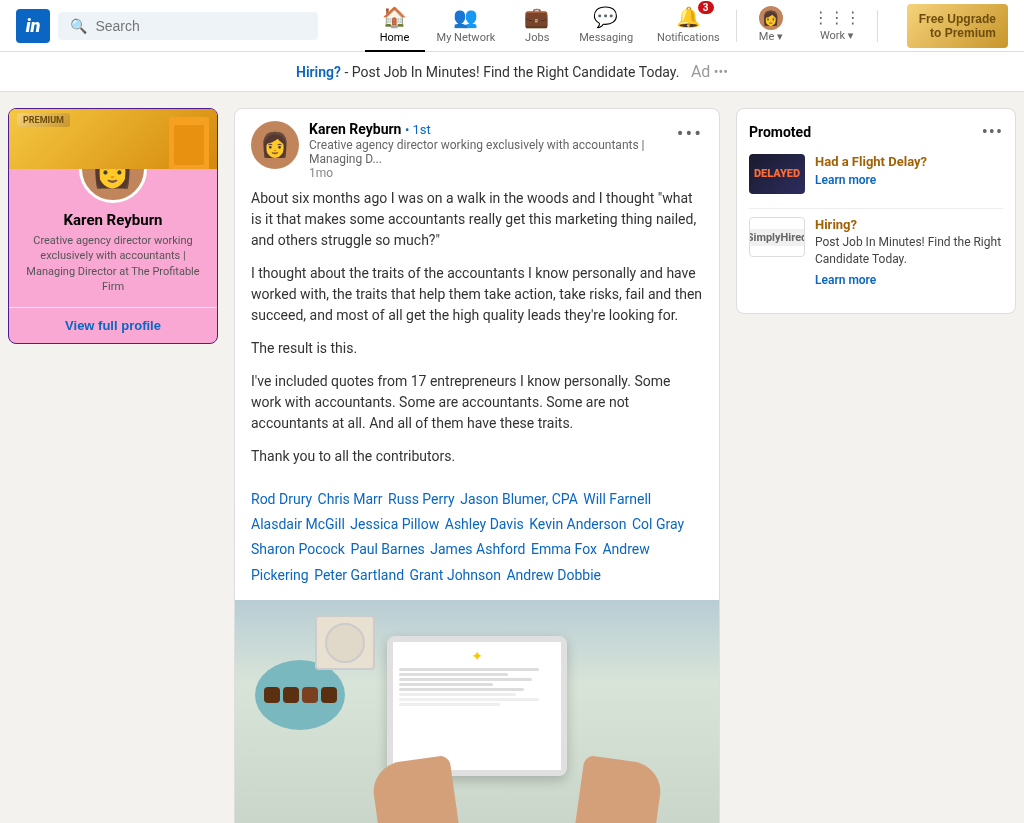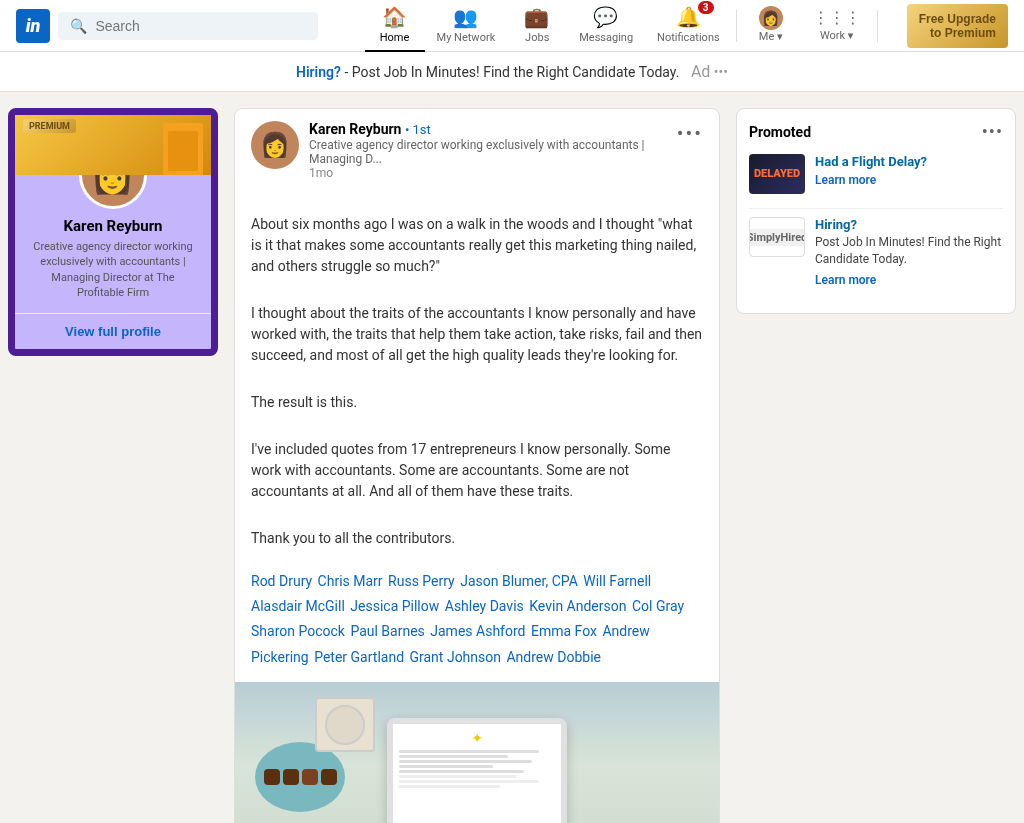--- a/index.html
+++ b/index.html
@@ -111,22 +111,22 @@
       padding: 16px 8px;
       gap: 16px;
     }
 
     
     .left-sidebar {
       width: 210px;
       flex-shrink: 0;
     }
     .profile-card {
-      background: #c4b5fd;
-      border: 7px solid #4c1d95;
+      background: #f9a8d4;
+      border: 1px solid #4c1d95;
       border-radius: 8px;
       overflow: hidden;
       text-align: center;
     }
     .profile-banner {
       height: 60px;
       background: linear-gradient(135deg, #f0c040, #e8a020);
       position: relative;
     }
     .profile-banner-img {
@@ -206,21 +206,21 @@
       overflow: hidden;
     }
     .post-author-info { flex: 1; }
     .post-author-name { font-weight: 700; font-size: 14px; color: #000; }
     .post-author-degree { color: #0a66c2; font-size: 13px; }
     .post-author-title { font-size: 12px; color: #666; margin-top: 1px; }
     .post-time { font-size: 12px; color: #888; }
     .post-menu { color: #666; cursor: pointer; font-size: 20px; letter-spacing: 2px; }
 
     .post-body { padding: 0 16px 8px; font-size: 14px; color: #333; line-height: 1.5; }
-    .post-body p { margin-bottom: 12px; margin-top: 26px; }
+    .post-body p { margin-bottom: 12px; }
 
     .post-tags { color: #0a66c2; font-size: 14px; line-height: 1.8; padding: 0 16px 12px; }
     .post-tags span { cursor: pointer; }
 
     .post-image {
       width: 100%;
       height: 240px;
       background: linear-gradient(135deg, #d0e8f0, #b0c8d8);
       display: flex; align-items: center; justify-content: center;
       overflow: hidden;
@@ -286,21 +286,21 @@
       width: 56px; height: 40px;
       border-radius: 4px;
       flex-shrink: 0;
       display: flex; align-items: center; justify-content: center;
       font-size: 10px;
       overflow: hidden;
     }
     .promo-thumb.delay { background: linear-gradient(135deg, #1a1a2e, #2d2d5e); }
     .promo-thumb.hiring { background: #fff; border: 1px solid #ddd; }
     .promo-content { flex: 1; }
-    .promo-item-title { font-weight: 700; font-size: 13px; color: #0369a1; margin-bottom: 2px; }
+    .promo-item-title { font-weight: 700; font-size: 13px; color: #a16207; margin-bottom: 2px; }
     .promo-item-desc { font-size: 12px; color: #444; line-height: 1.4; margin-bottom: 3px; }
     .promo-learn-more { color: #0a66c2; font-size: 12px; font-weight: 600; cursor: pointer; }
     .promo-divider { border: none; border-top: 1px solid #eee; margin: 8px 0; }
 
     
     .delay-text { color: #ff6b35; font-weight: 900; font-size: 11px; text-align: center; text-transform: uppercase; line-height: 1.2; }
     .simply-logo { font-size: 11px; color: #666; background: #f0f0f0; padding: 2px 4px; border-radius: 2px; font-weight: 700; }
   </style>
 </head>
 <body>

